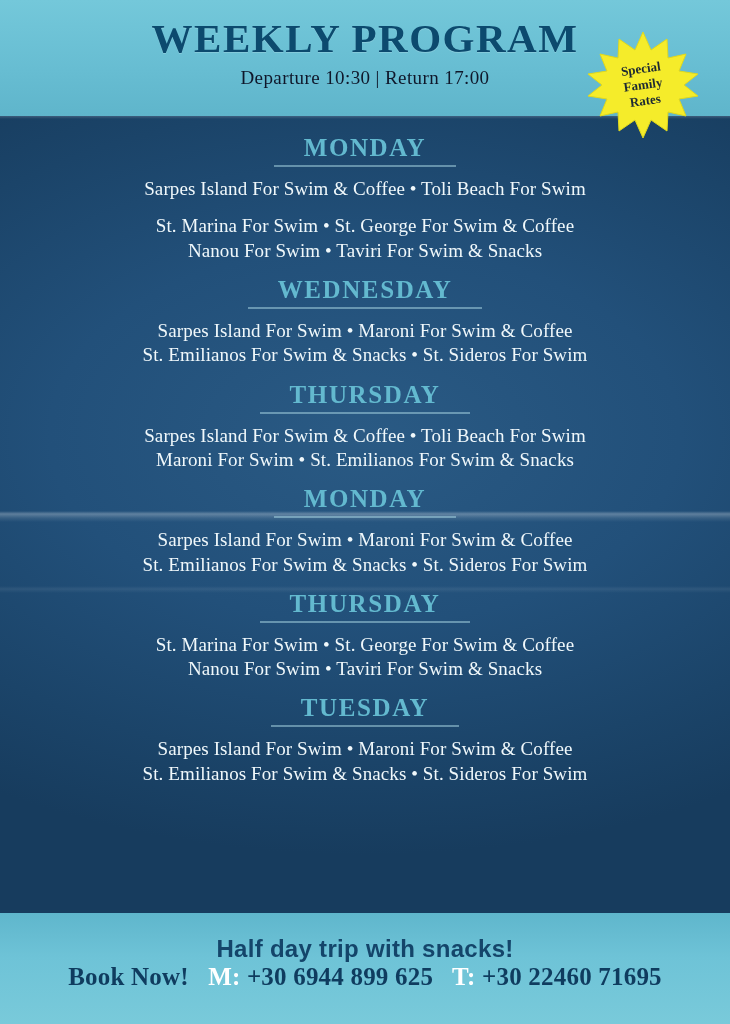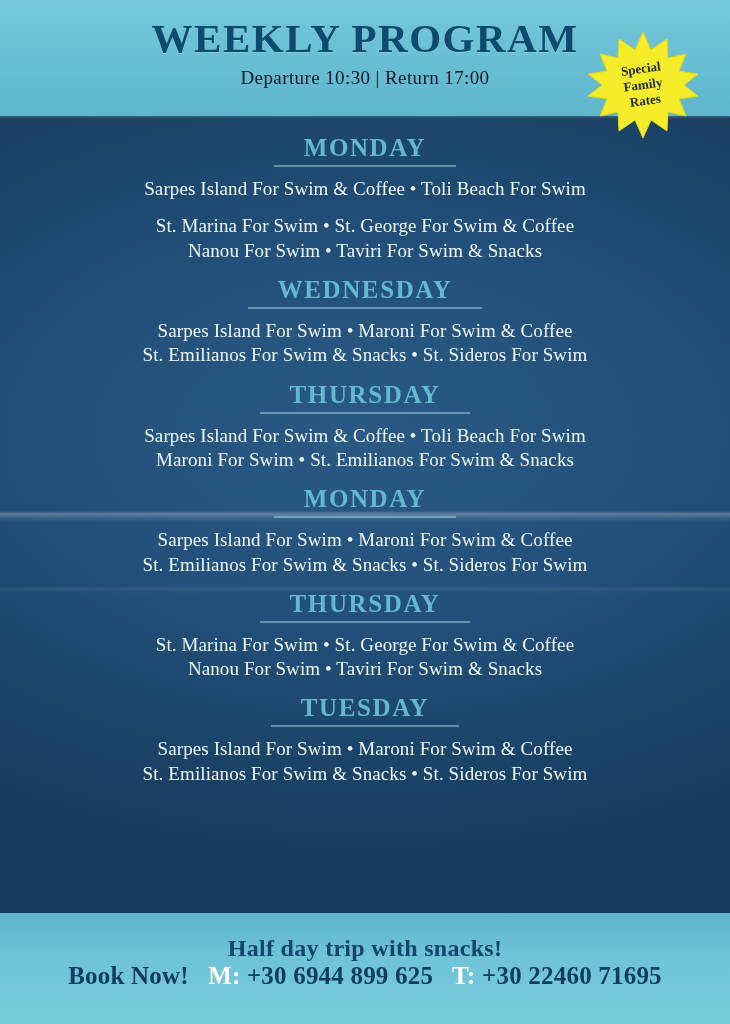--- a/index.html
+++ b/index.html
@@ -146,21 +146,21 @@
   .bottom-band {
     position: absolute;
     bottom: 0; left: 0;
     width: 730px;
     height: 111px;
     background: linear-gradient(180deg, #5fb6cc 0%, #6ec3d7 40%, #79cada 100%);
     text-align: center;
   }
   .bottom-line1 {
     margin-top: 22px;
-    font-family: Liberation Serif, serif;
+    font-family: Liberation Sans, sans-serif;
     font-weight: bold;
     font-size: 24px;
     color: #14456a;
     letter-spacing: 0.3px;
   }
   .bottom-line2 {
     margin-top: 0;
     font-family: "Liberation Serif", serif;
     font-weight: bold;
     font-size: 25px;

